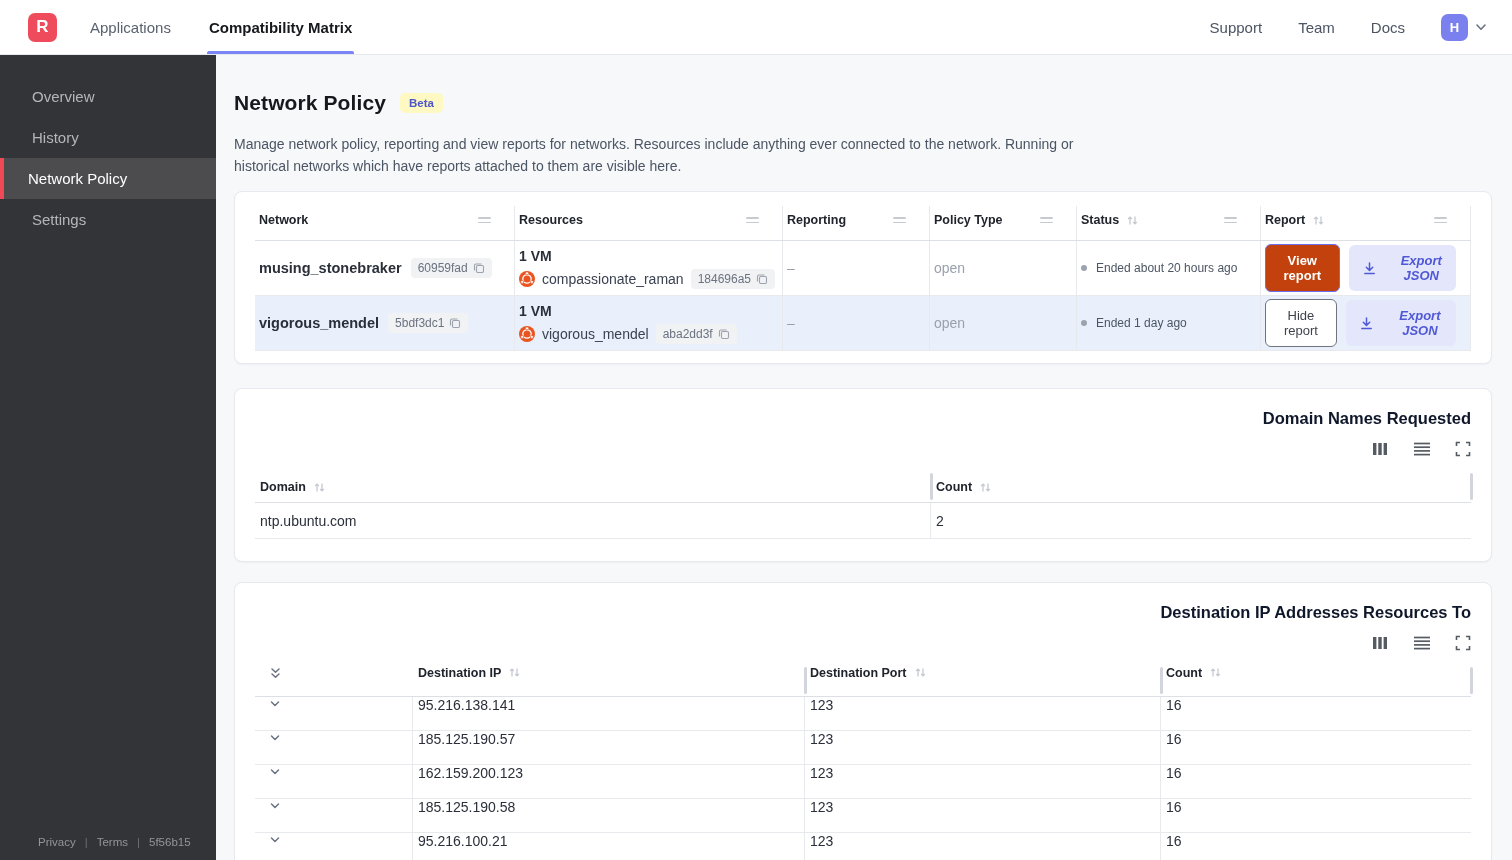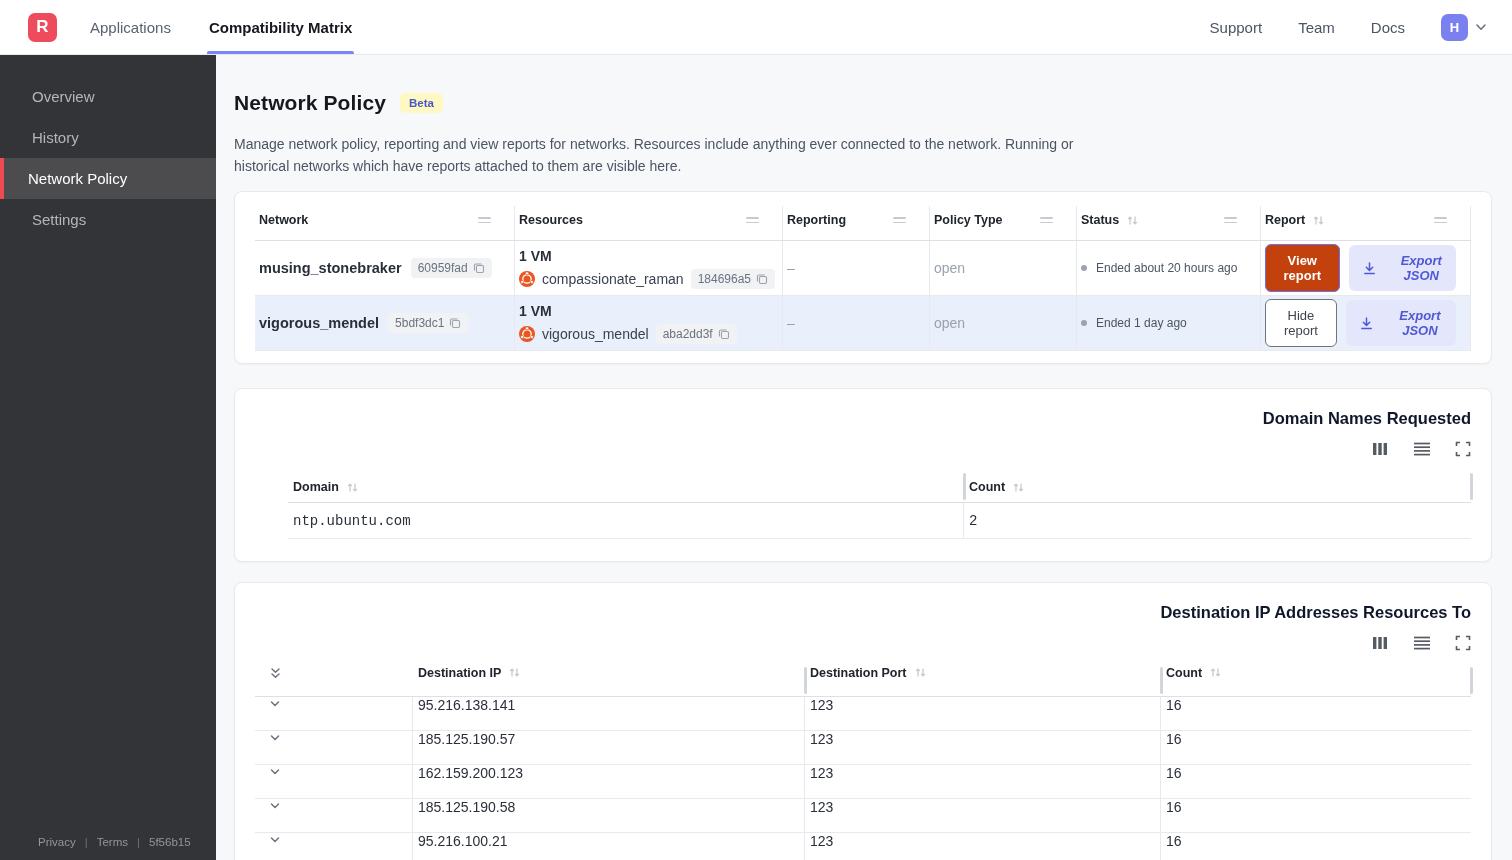--- a/index.html
+++ b/index.html
@@ -78,27 +78,27 @@
          display:inline-flex; align-items:center; justify-content:center; padding:8px 12px;
          font-family:inherit; }
   .btn-primary { background:#c2410c; color:#fff; border:1px solid #6a6ff0; }
   .btn-outline { background:#fff; color:#3f444c; border:1px solid #70757d; font-weight:normal; }
   .btn-soft { background:#e4e7fb; color:#5058d6; border:none; gap:23px; margin-left:9px; padding:8px 13px;font-style:italic; }
 
   
   .card-title { font-size:16.5px; font-weight:bold; color:#0f172a;text-align:right; }
   .toolbar { display:flex; justify-content:flex-end; gap:24px; margin-top:13px; }
   .tool { cursor:pointer; display:flex; align-items:center; }
-  .dtable { margin-top:15px;margin-left:33px; }
+  .dtable { margin-top:15px; }
   .drow { display:grid; grid-template-columns:676px 1fr; }
   .drow > div { position:relative; display:flex; align-items:center; padding-left:5px; }
   .dhead > div { height:30px; }
   .dhead { border-bottom:1px solid #dcdfe4; }
   .dbody > div { height:35px; font-size:14px; color:#2a2f3a; border-right:1px solid #e7e9ec; }
-  .dbody { border-bottom:1px solid #e7e9ec;font-family:Liberation Mono, monospace; }
+  .dbody { border-bottom:1px solid #e7e9ec; }
   .dbody > div:first-child { border-right:1px solid #e7e9ec; }
   .dbody > div:last-child { border-right:none; }
 
   
   .xtable { margin-top:15px; }
   .xrow { display:grid; grid-template-columns:158px 392px 356px 1fr; }
   .xrow > div { position:relative; display:flex; align-items:flex-start; padding-left:5px; }
   .xhead > div { height:30px; }
   .xhead { border-bottom:1px solid #dcdfe4; }
   .xbody > div { height:33px; font-size:14px; color:#2a2f3a; border-right:1px solid #e7e9ec; }

